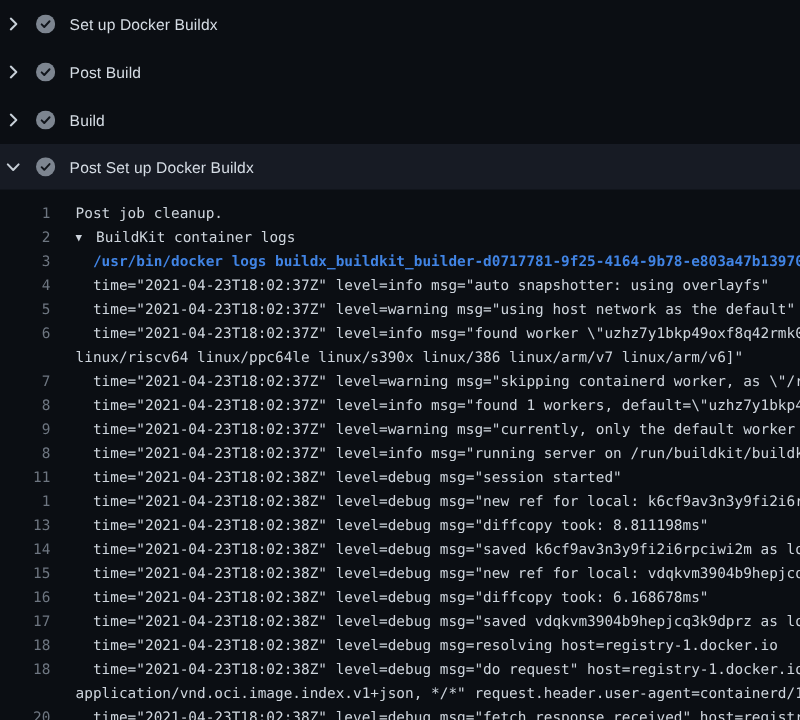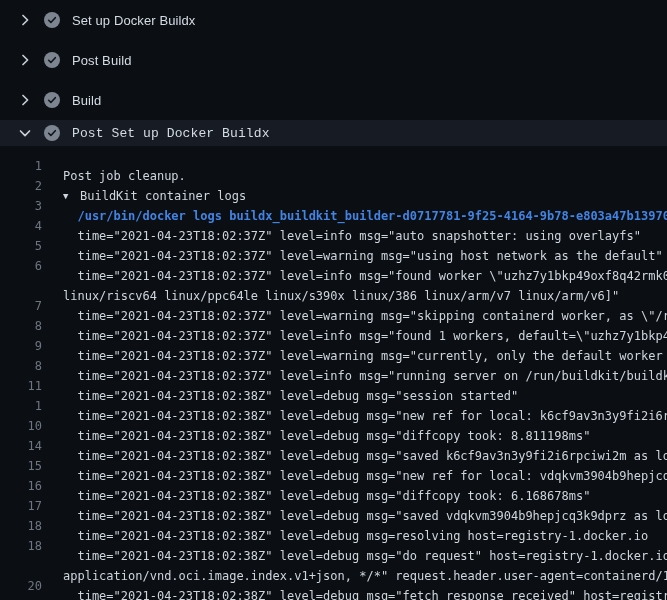--- a/index.html
+++ b/index.html
@@ -16,44 +16,44 @@
   html,body{margin:0;padding:0;}
   body{
     width:667px;height:600px;overflow:hidden;
     background:var(--background);
     font-family:"Liberation Sans", sans-serif;
   }
   .viewer{width:667px;height:600px;overflow:hidden;position:relative;}
   
   .step-row{
     height:40px;display:flex;align-items:center;
-    padding-left:17px;box-sizing:border-box;cursor:pointer;text-align:right;
+    padding-left:3px;box-sizing:border-box;cursor:pointer;text-align:right;
   }
-  .step-row.expanded{height:26px;background:var(--expanded-header-bg);font-family:Liberation Mono, monospace;}
+  .step-row.expanded{height:38px;background:var(--expanded-header-bg);}
   .step-chevron{
     width:16px;height:16px;flex:none;color:var(--chevron);
     display:flex;align-items:center;justify-content:center;
   }
   .step-check{width:16px;height:16px;flex:none;margin-left:11px;}
   .step-label{
     margin-left:12px;font-size:13px;color:var(--step-label);
     letter-spacing:.1px;white-space:nowrap;
   }
   
   .log{
     padding-top:10px;
     font-family:"DejaVu Sans Mono","Liberation Mono",monospace;
     font-size:12px;line-height:20px;color:var(--log-text);
   }
   .log-row{display:flex;height:20px;white-space:pre;}
   .gutter{
     flex:none;width:42px;text-align:right;color:var(--line-number);
     user-select:none;cursor:pointer;
   }
-  .content{flex:none;margin-left:21px;white-space:pre;margin-top:10px;}
+  .content{flex:none;margin-left:21px;white-space:pre;}
   .content.command{color:var(--command-text);font-weight:bold;}
   .tri{
     display:inline-block;width:17px;font-size:9px;
     vertical-align:1px;color:var(--log-text);cursor:pointer;
   }
   .group-label{cursor:pointer;}
 </style>
 </head>
 <body>
 
@@ -115,21 +115,21 @@
       <div class="log-row"><span class="gutter">4</span><span class="content plain">  time="2021-04-23T18:02:37Z" level=info msg="auto snapshotter: using overlayfs"</span></div>
       <div class="log-row"><span class="gutter">5</span><span class="content plain">  time="2021-04-23T18:02:37Z" level=warning msg="using host network as the default"</span></div>
       <div class="log-row"><span class="gutter">6</span><span class="content plain">  time="2021-04-23T18:02:37Z" level=info msg="found worker \"uzhz7y1bkp49oxf8q42rmk0xj</span></div>
       <div class="log-row"><span class="gutter"></span><span class="content wrap">linux/riscv64 linux/ppc64le linux/s390x linux/386 linux/arm/v7 linux/arm/v6]"</span></div>
       <div class="log-row"><span class="gutter">7</span><span class="content plain">  time="2021-04-23T18:02:37Z" level=warning msg="skipping containerd worker, as \"/run</span></div>
       <div class="log-row"><span class="gutter">8</span><span class="content plain">  time="2021-04-23T18:02:37Z" level=info msg="found 1 workers, default=\"uzhz7y1bkp49o</span></div>
       <div class="log-row"><span class="gutter">9</span><span class="content plain">  time="2021-04-23T18:02:37Z" level=warning msg="currently, only the default worker ca</span></div>
       <div class="log-row"><span class="gutter">8</span><span class="content plain">  time="2021-04-23T18:02:37Z" level=info msg="running server on /run/buildkit/buildkitd</span></div>
       <div class="log-row"><span class="gutter">11</span><span class="content plain">  time="2021-04-23T18:02:38Z" level=debug msg="session started"</span></div>
       <div class="log-row"><span class="gutter">1</span><span class="content plain">  time="2021-04-23T18:02:38Z" level=debug msg="new ref for local: k6cf9av3n3y9fi2i6rpc</span></div>
-      <div class="log-row"><span class="gutter">10</span><span class="content plain">  time="2021-04-23T18:02:38Z" level=debug msg="diffcopy took: 8.811198ms"</span></div>
+      <div class="log-row"><span class="gutter">13</span><span class="content plain">  time="2021-04-23T18:02:38Z" level=debug msg="diffcopy took: 8.811198ms"</span></div>
       <div class="log-row"><span class="gutter">14</span><span class="content plain">  time="2021-04-23T18:02:38Z" level=debug msg="saved k6cf9av3n3y9fi2i6rpciwi2m as loca</span></div>
       <div class="log-row"><span class="gutter">15</span><span class="content plain">  time="2021-04-23T18:02:38Z" level=debug msg="new ref for local: vdqkvm3904b9hepjcq3k</span></div>
       <div class="log-row"><span class="gutter">16</span><span class="content plain">  time="2021-04-23T18:02:38Z" level=debug msg="diffcopy took: 6.168678ms"</span></div>
       <div class="log-row"><span class="gutter">17</span><span class="content plain">  time="2021-04-23T18:02:38Z" level=debug msg="saved vdqkvm3904b9hepjcq3k9dprz as loca</span></div>
       <div class="log-row"><span class="gutter">18</span><span class="content plain">  time="2021-04-23T18:02:38Z" level=debug msg=resolving host=registry-1.docker.io</span></div>
       <div class="log-row"><span class="gutter">18</span><span class="content plain">  time="2021-04-23T18:02:38Z" level=debug msg="do request" host=registry-1.docker.io r</span></div>
       <div class="log-row"><span class="gutter"></span><span class="content wrap">application/vnd.oci.image.index.v1+json, */*" request.header.user-agent=containerd/1.4</span></div>
       <div class="log-row"><span class="gutter">20</span><span class="content plain">  time="2021-04-23T18:02:38Z" level=debug msg="fetch response received" host=registry-</span></div>
     </div>
 </div>

